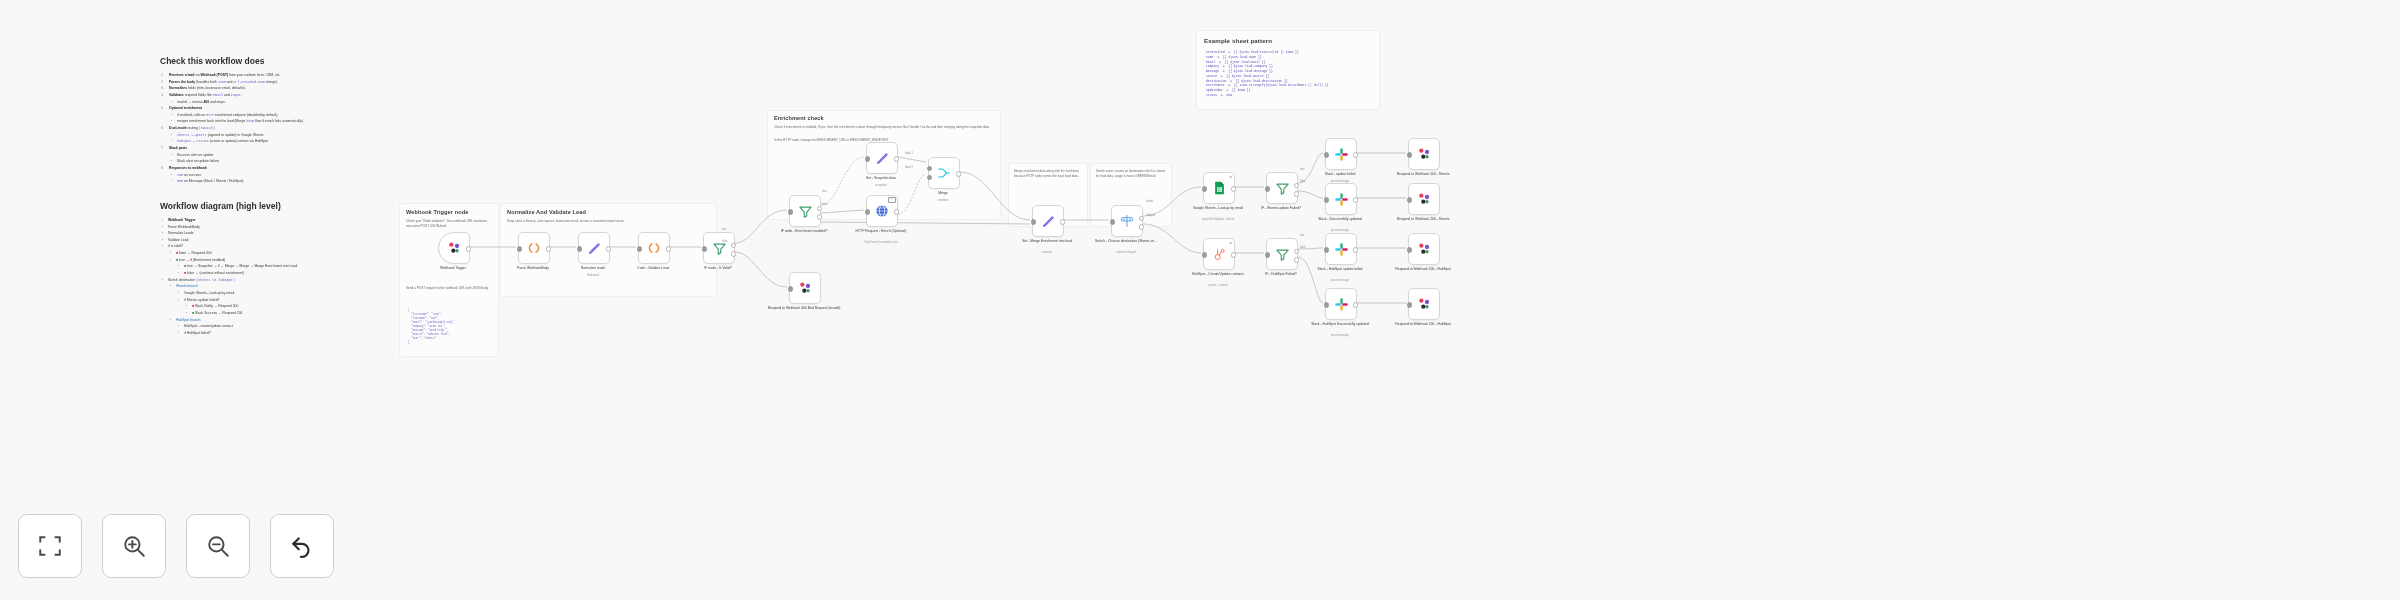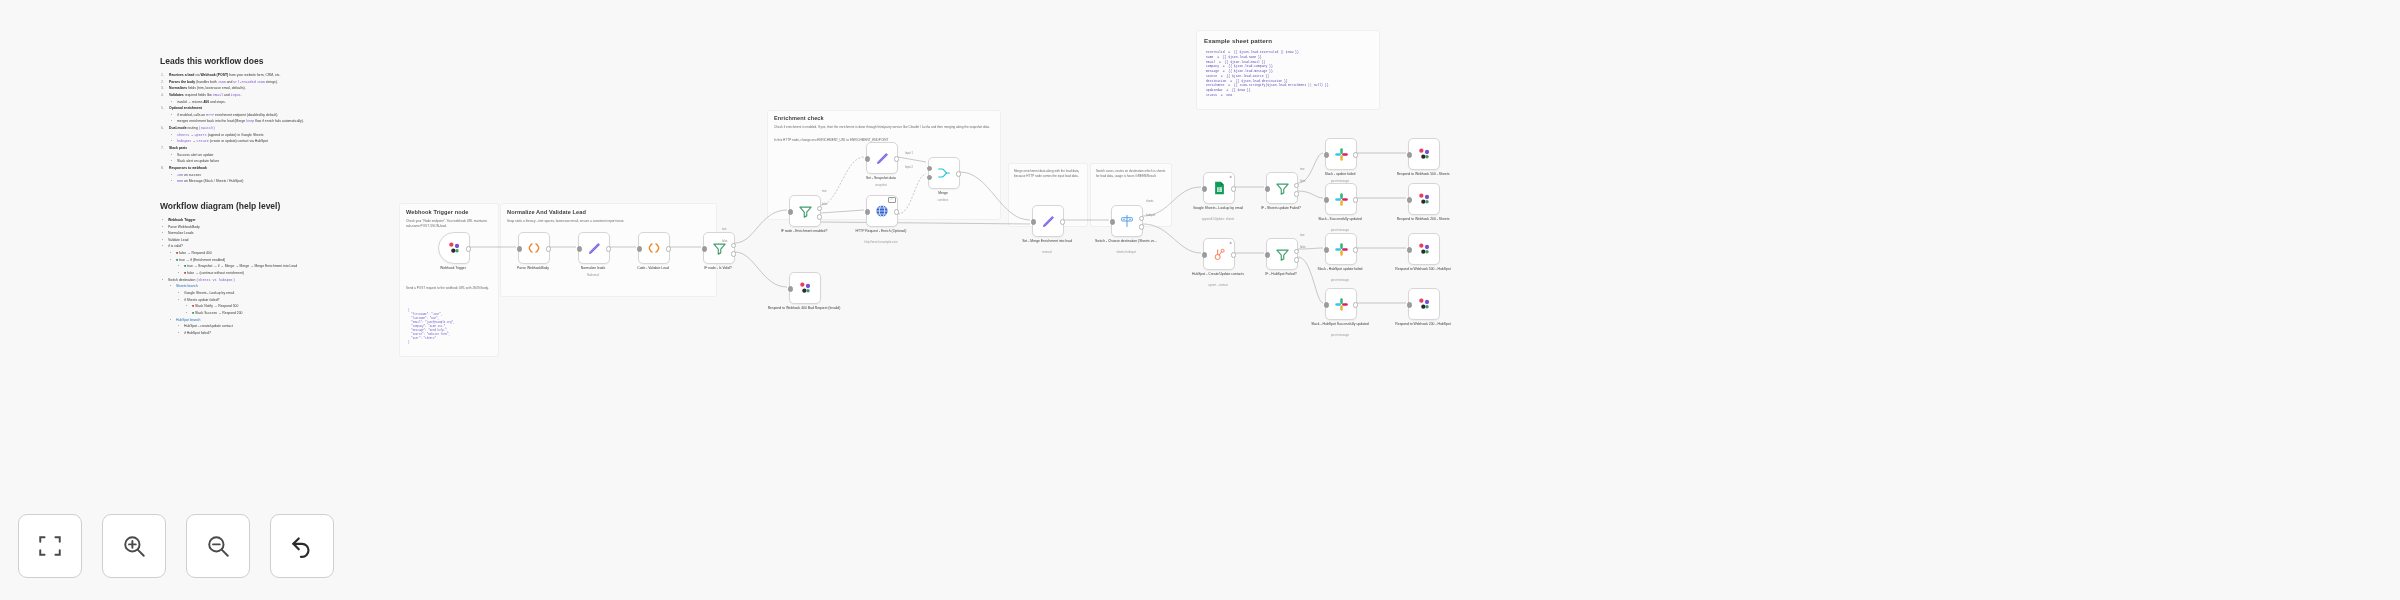--- a/index.html
+++ b/index.html
@@ -78,21 +78,21 @@
     cursor:pointer;
   }
   .ctrl svg{display:block;}
 </style>
 </head>
 <body>
 
 <div id="canvas">
 
   <div class="doc" style="left:160px;top:56px;width:232px;">
-    <h2>Leads this workflow does</h2>
+    <h2>Check this workflow does</h2>
     <ol>
       <li><span class="b">Receives a lead</span> via <span class="b">Webhook (POST)</span> from your website form, CRM, etc.</li>
       <li><span class="b">Parses the body</span> (handles both <span class="code">JSON</span> and <span class="code">url-encoded</span> <span class="code">JSON</span> strings).</li>
       <li><span class="b">Normalizes</span> fields (trim, lowercase email, defaults).</li>
       <li><span class="b">Validates</span> required fields like <span class="code">email</span> and <span class="code">input</span>.</li>
       <ul style="padding-left:8px;margin:0;">
         <li>invalid → returns <span class="b">400</span> and stops.</li>
       </ul>
       <li><span class="b">Optional enrichment</span></li>
       <ul style="padding-left:8px;margin:0;">
@@ -109,21 +109,21 @@
         <li>Success alert on update</li>
         <li>Slack alert on update failure</li>
       </ul>
       <li><span class="b">Responses to webhook</span></li>
       <ul style="padding-left:8px;margin:0;">
         <li><span class="code">200</span> on success</li>
         <li><span class="code">500</span> on Message (Slack / Sheets / HubSpot)</li>
       </ul>
     </ol>
 
-    <h2 style="margin-top:16px;">Workflow diagram (help level)</h2>
+    <h2 style="margin-top:16px;">Workflow diagram (high level)</h2>
     <ul style="padding-left:8px;">
       <li><span class="b">Webhook Trigger</span></li>
       <li>Parse WebhookBody</li>
       <li>Normalize Leads</li>
       <li>Validate Lead</li>
       <li>if is valid?</li>
       <ul style="padding-left:8px;margin:0;">
         <li><span class="red">■</span> false → Respond 400</li>
         <li><span class="grn">■</span> true → if (Enrichment enabled)</li>
         <ul style="padding-left:8px;margin:0;">

